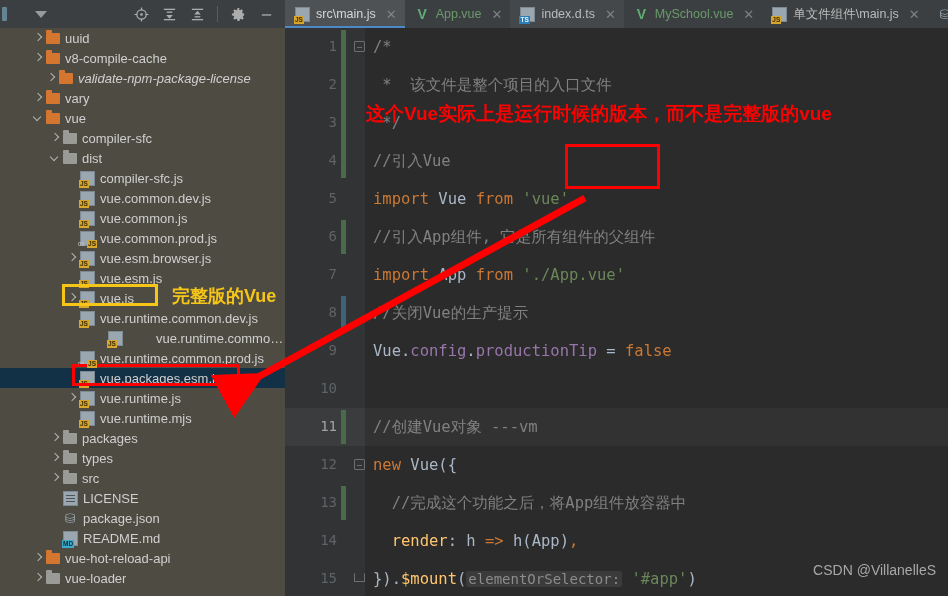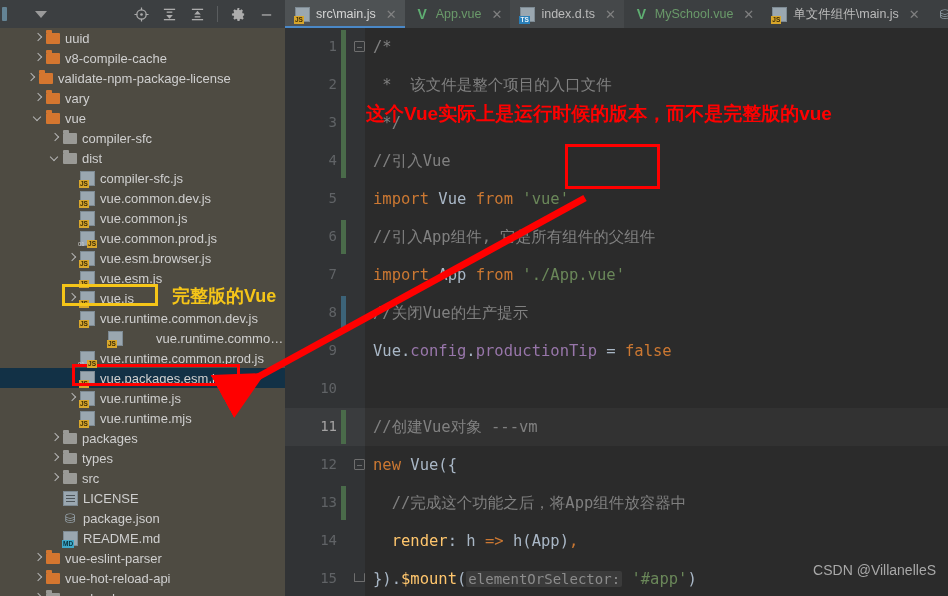--- a/index.html
+++ b/index.html
@@ -243,21 +243,21 @@
       <div class="row" style="padding-left: 33px;">
         <span class="arrow closed"></span>
         <span class="folder orange"></span>
         <span class="rowlabel">uuid</span>
       </div>
       <div class="row" style="padding-left: 33px;">
         <span class="arrow closed"></span>
         <span class="folder orange"></span>
         <span class="rowlabel">v8-compile-cache</span>
       </div>
-      <div class="row" style="padding-left: 26px;">
+      <div class="row" style="padding-left: 46px; font-style: italic;">
         <span class="arrow closed"></span>
         <span class="folder orange"></span>
         <span class="rowlabel">validate-npm-package-license</span>
       </div>
       <div class="row" style="padding-left: 33px;">
         <span class="arrow closed"></span>
         <span class="folder orange"></span>
         <span class="rowlabel">vary</span>
       </div>
       <div class="row" style="padding-left: 33px;">
@@ -362,25 +362,20 @@
       </div>
       <div class="row" style="padding-left: 50px;">
         <span class="arrow "></span>
         <span class="ico ico-json fileico">⛁</span>
         <span class="rowlabel">package.json</span>
       </div>
       <div class="row" style="padding-left: 50px;">
         <span class="arrow "></span>
         <span class="ico ico-md fileico"></span>
         <span class="rowlabel">README.md</span>
-      </div>
-      <div class="row" style="padding-left: 33px;">
-        <span class="arrow closed"></span>
-        <span class="folder orange"></span>
-        <span class="rowlabel">vue-eslint-parser</span>
       </div>
       <div class="row" style="padding-left: 33px;">
         <span class="arrow closed"></span>
         <span class="folder orange"></span>
         <span class="rowlabel">vue-hot-reload-api</span>
       </div>
       <div class="row" style="padding-left: 33px;">
         <span class="arrow closed"></span>
         <span class="folder grey"></span>
         <span class="rowlabel">vue-loader</span>

